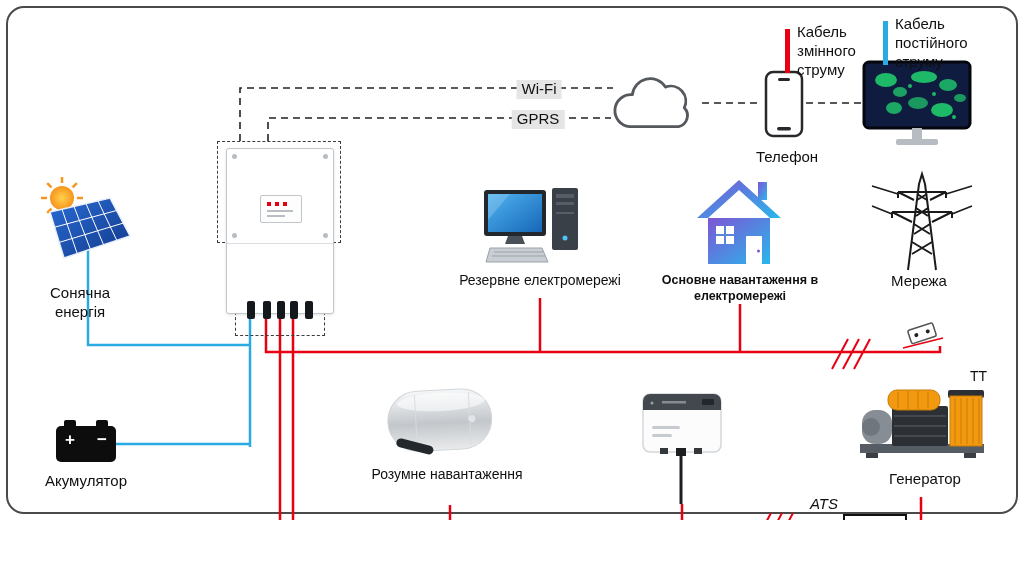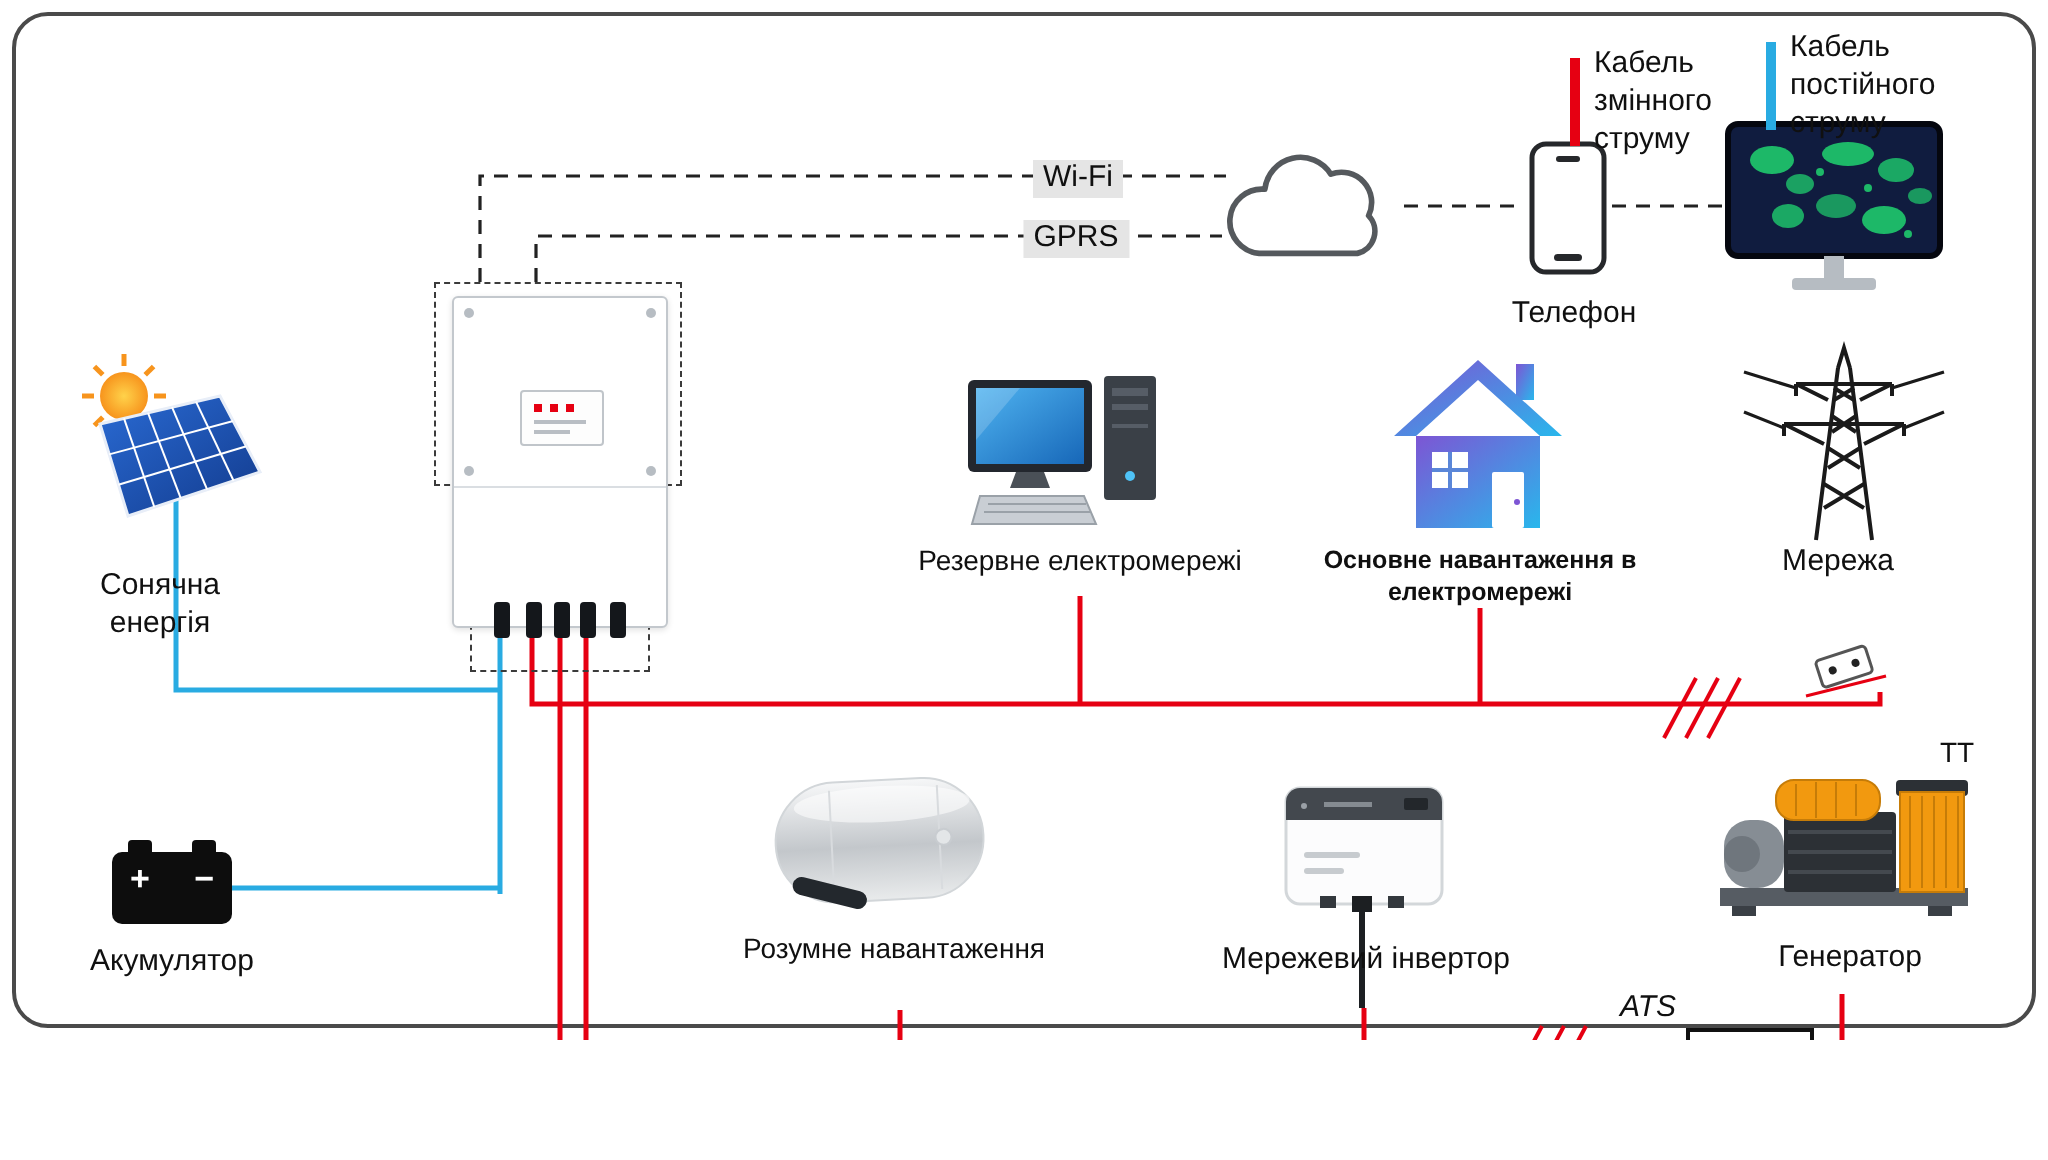--- a/index.html
+++ b/index.html
@@ -271,21 +271,20 @@
     <path d="M8 8 h64 a7 7 0 0 1 7 7 v9 H1 v-9 a7 7 0 0 1 7 -7 z" fill="#43484e"></path>
     <circle cx="10" cy="17" r="1.5" fill="#9aa0a6"></circle>
       <rect x="60" y="13" width="12" height="6" rx="1" fill="#23272b"></rect>
     <rect x="20" y="15" width="24" height="2.5" fill="#858b91"></rect>
     <rect x="10" y="40" width="28" height="3" rx="1.5" fill="#c7cbcf"></rect>
       <rect x="10" y="48" width="20" height="3" rx="1.5" fill="#c7cbcf"></rect>
     <rect x="18" y="62" width="8" height="6" fill="#33383d"></rect>
       <rect x="34" y="62" width="10" height="8" fill="#1c1f22"></rect>
       <rect x="52" y="62" width="8" height="6" fill="#33383d"></rect>
   </svg>
-  <div class="lbl" style="left:683px;top:471px;width:180px;">Мережевий інвертор</div>
 
   <svg class="abs icon" style="left:858px;top:376px;" width="130" height="86" viewBox="0 0 130 86">
     <rect x="2" y="68" width="124" height="9" fill="#565c63"></rect>
     <rect x="8" y="77" width="12" height="5" fill="#3a3f45"></rect>
       <rect x="106" y="77" width="12" height="5" fill="#3a3f45"></rect>
     <rect x="4" y="34" width="30" height="34" rx="13" fill="#868d94"></rect>
       <circle cx="13" cy="51" r="9" fill="#6f767d"></circle>
     <rect x="34" y="30" width="56" height="40" rx="2" fill="#2c3035"></rect>
     <line x1="36" y1="40" x2="88" y2="40" stroke="#44494f" stroke-width="2"></line>
     <line x1="36" y1="50" x2="88" y2="50" stroke="#44494f" stroke-width="2"></line>

